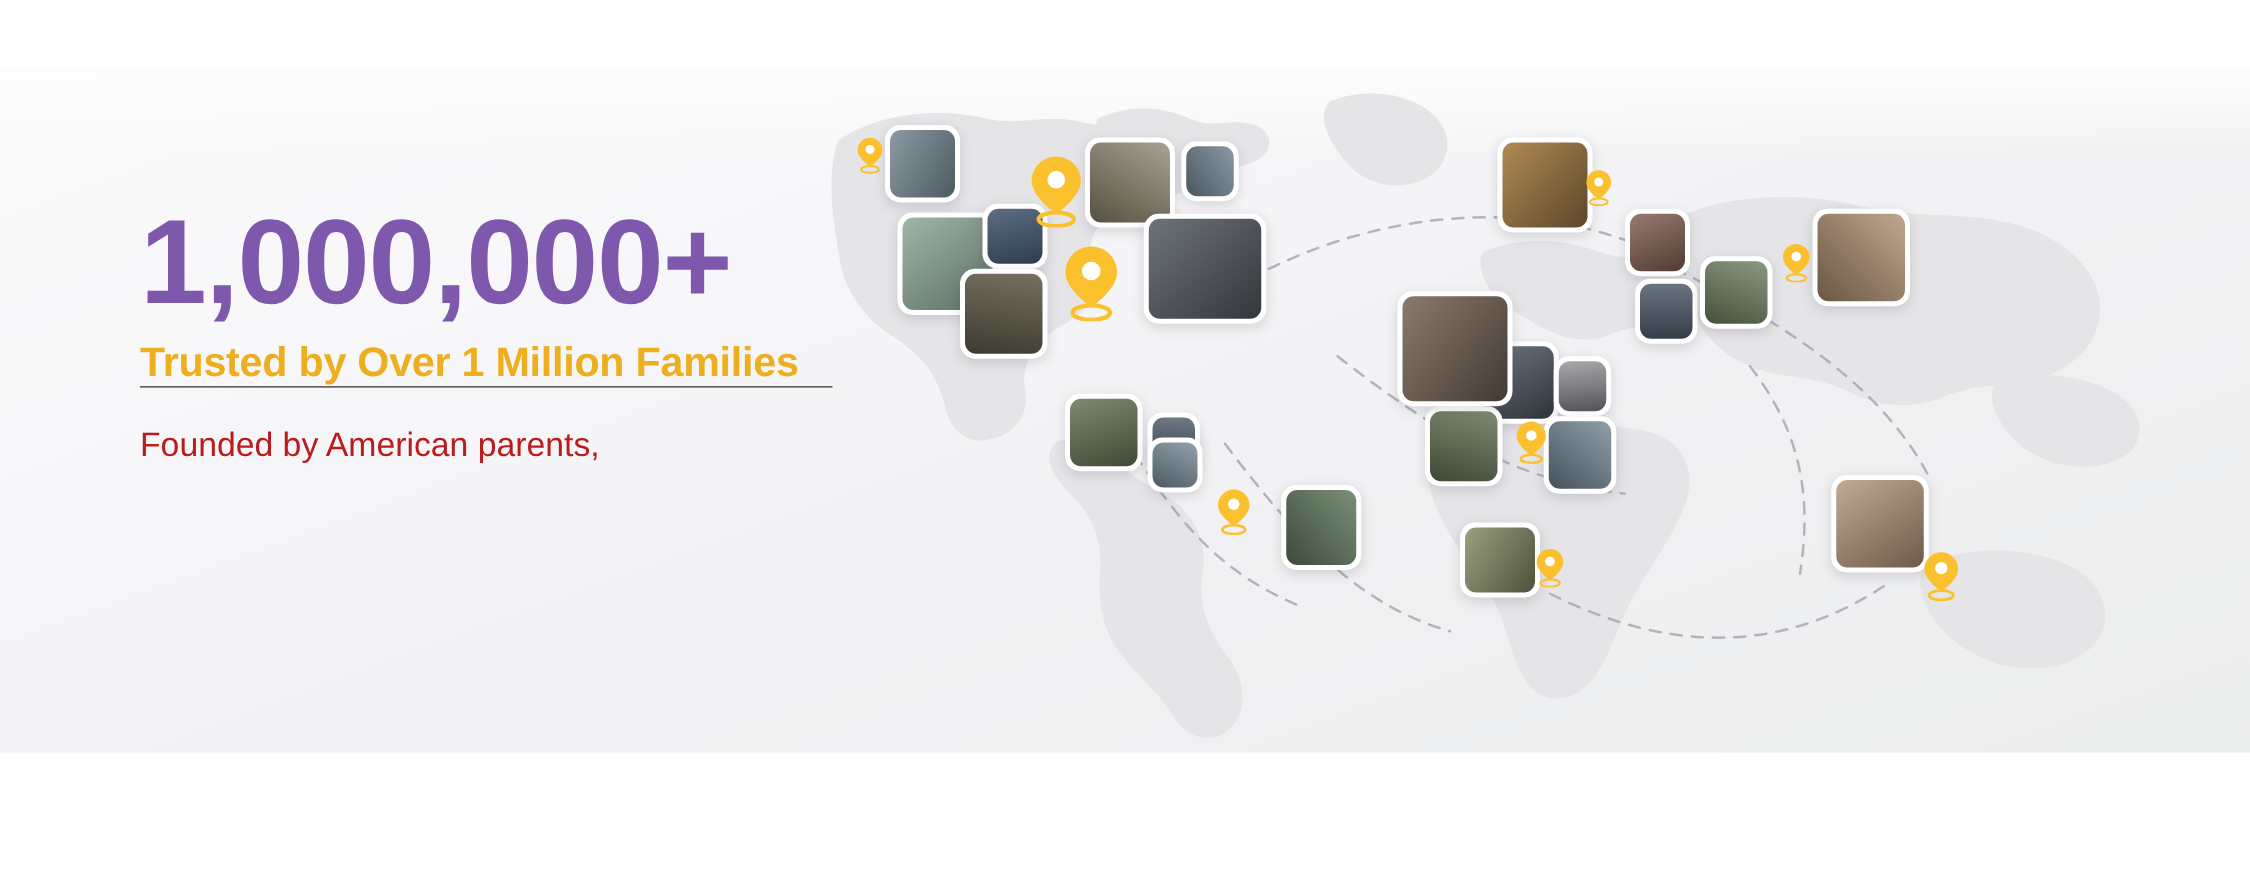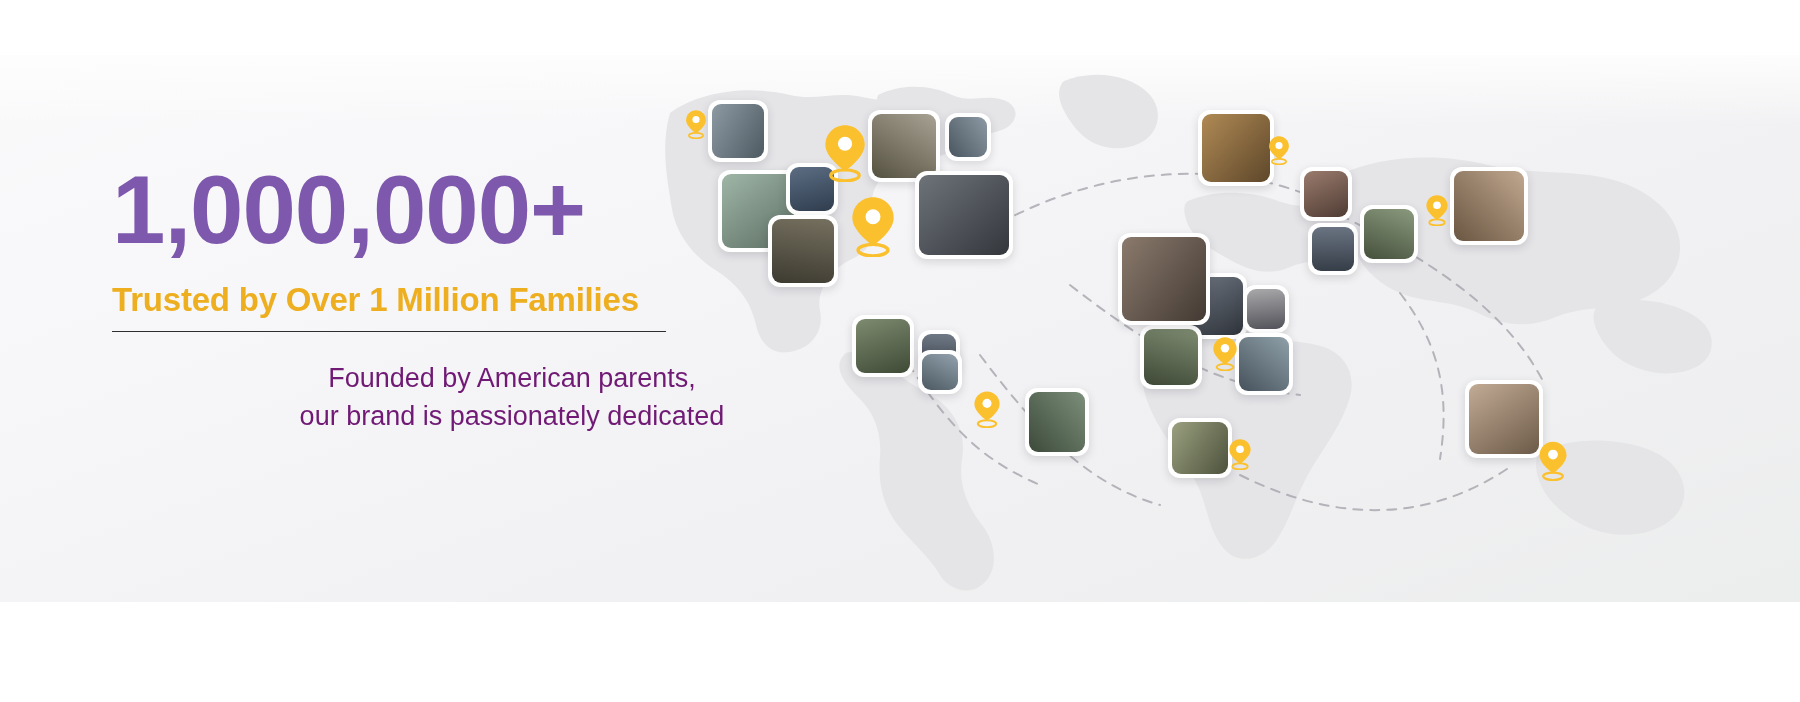--- a/index.html
+++ b/index.html
@@ -44,40 +44,38 @@
   #headline {
     font-size: 96px;
     font-weight: 700;
     color: #7d58ad;
     letter-spacing: -1px;
     line-height: 1.05;
     margin: 0;
     white-space: nowrap;
   }
   #subheadline-wrap {
-    margin-top: 20px;
+    margin-top: 10px;
     width: 554px;
     border-bottom: 1.5px solid #2e2e2e;
-    padding-bottom: 12px;
   }
   #subheadline {
     font-size: 33px;
     font-weight: 700;
     color: #edaf20;
     letter-spacing: -0.2px;
     margin: 0;
     white-space: nowrap;
   }
   #body-copy {
     margin-top: 28px;
     font-size: 27px;
     line-height: 1.40;
-    color: #701a75;
+    color: #b91c1c;
     font-weight: 400;
-    text-align: center;
   }
   #body-copy div { white-space: nowrap; }
 
   
   #map-area {
     position: absolute;
     left: 640px;
     top: 55px;
     width: 1160px;
     height: 547px;
@@ -119,21 +117,20 @@
 
   <div id="text-block">
     <h1 id="headline">1,000,000+</h1>
 
     <div id="subheadline-wrap">
       <div id="subheadline">Trusted by Over 1 Million Families</div>
     </div>
 
     <div id="body-copy">
       <div>Founded by American parents,</div>
-      <div>our brand is passionately dedicated</div>
     </div>
   </div>
 
   <div id="map-area">
 
     <svg id="map-svg" viewBox="0 0 1160 547">
       <g fill="#e5e5e8">
 
         <path d="M30 58 C60 36 110 30 150 40 C176 46 196 36 222 42 C250 49 268 40 296 46
                  C316 50 330 66 322 84 C312 106 280 102 258 112 C236 122 228 140 234 158

